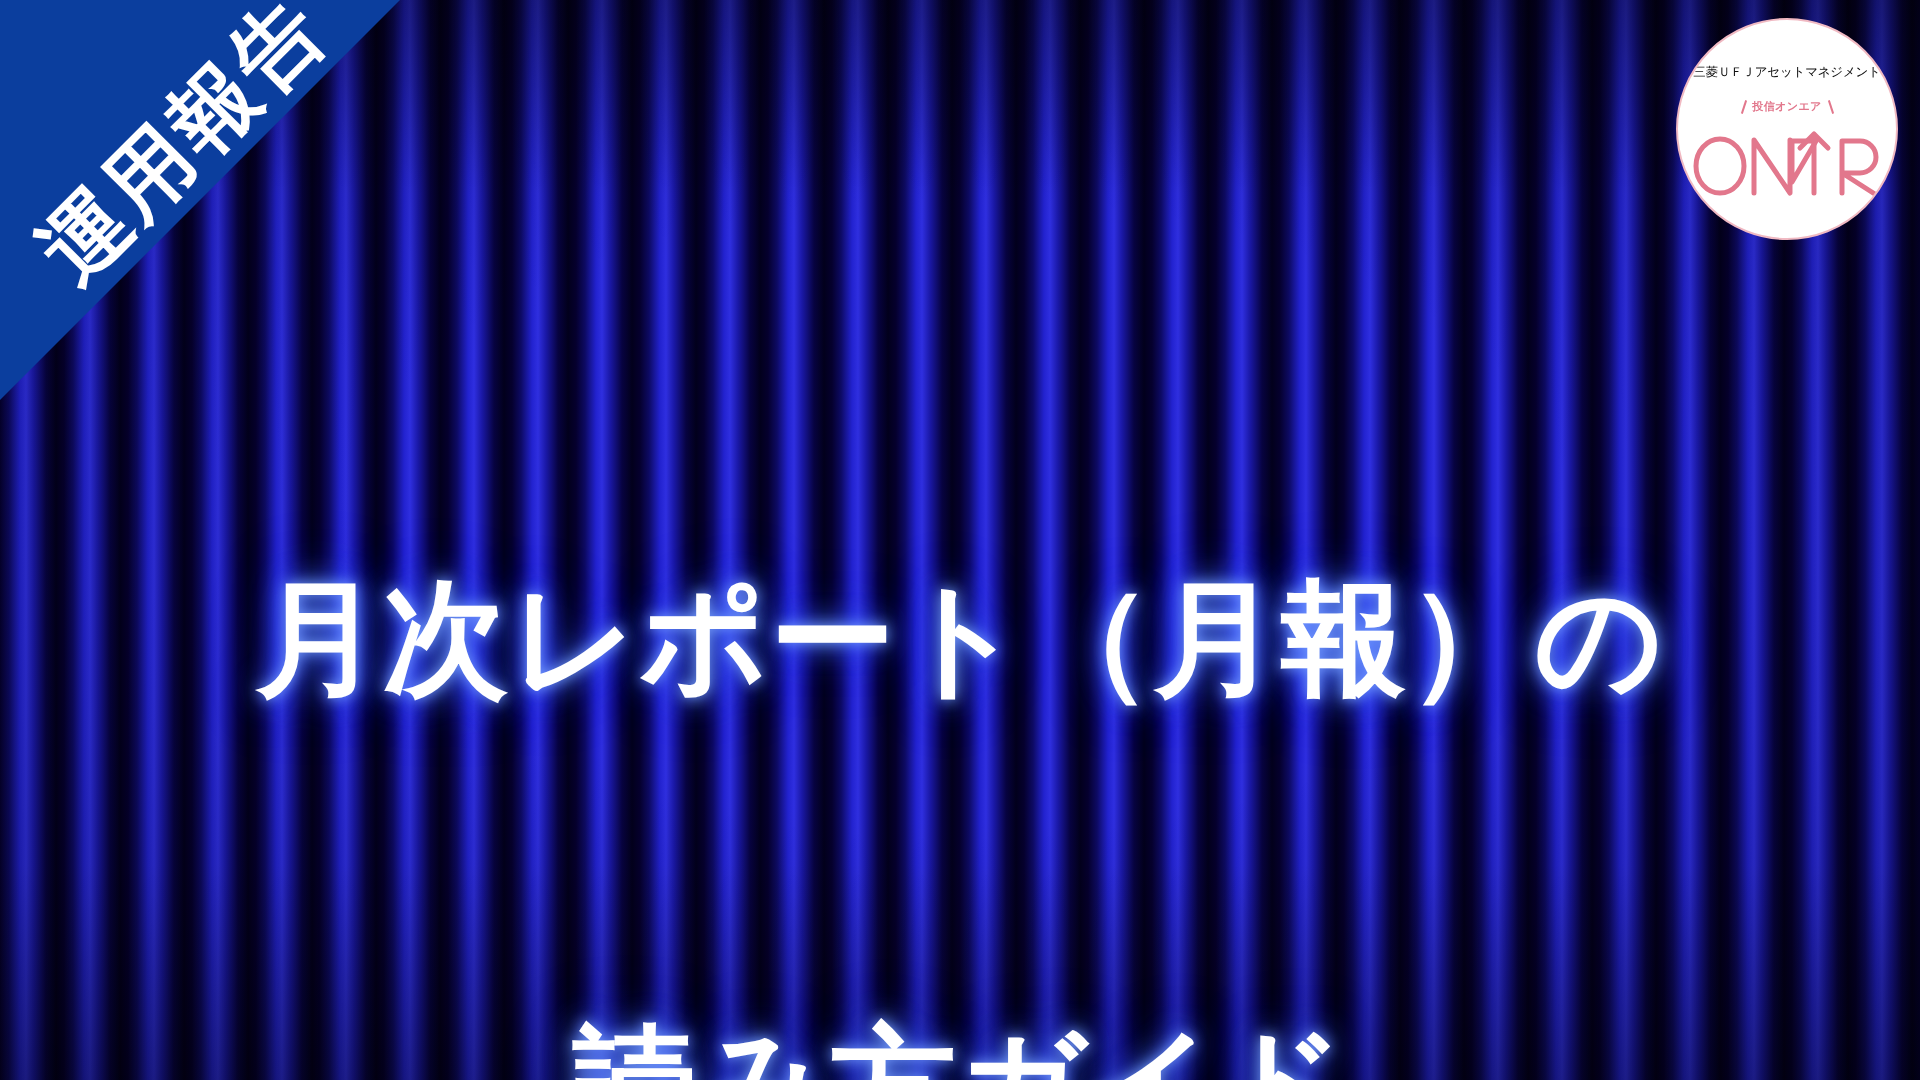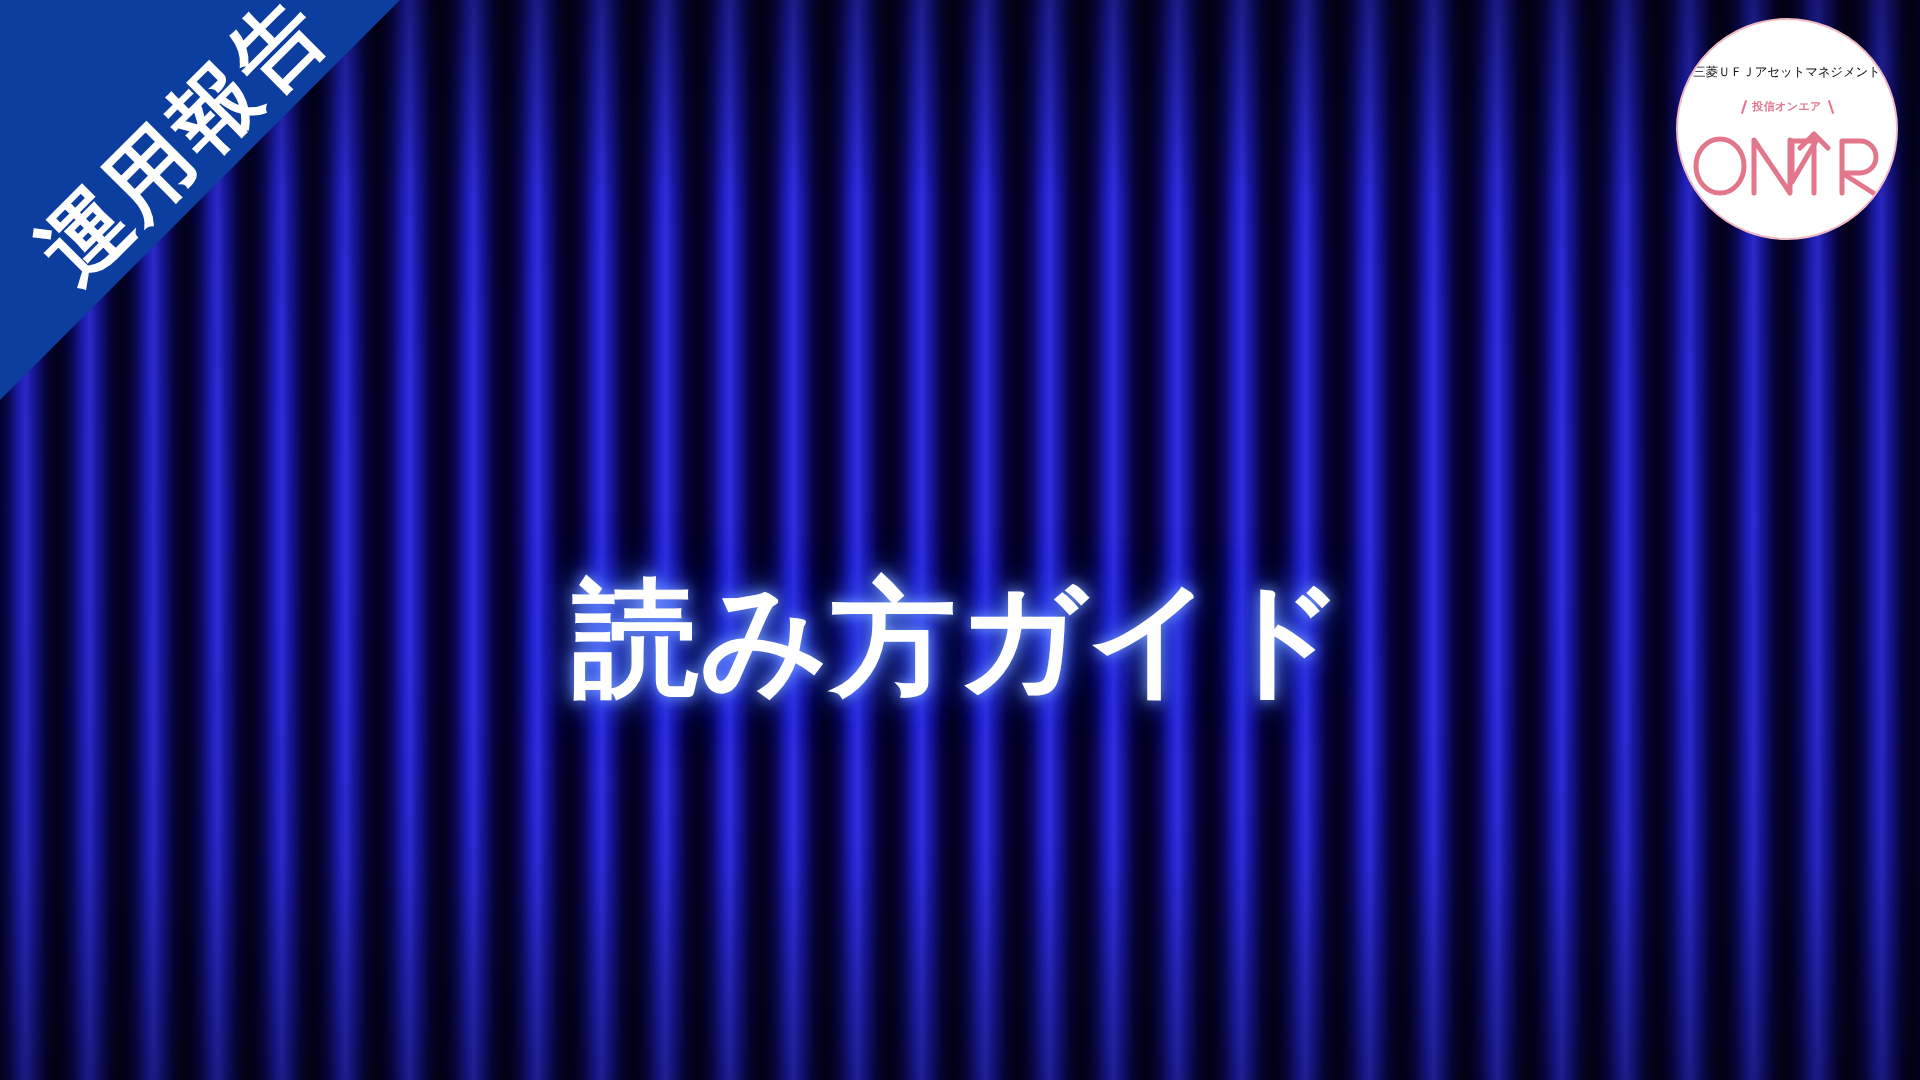--- a/index.html
+++ b/index.html
@@ -179,17 +179,18 @@
 
           <path d="M122 83 L122 24 L108 38 M122 24 L136 38"></path>
 
           <path d="M150 83 L150 31 L168 31 A16 16 0 0 1 168 63 L150 63 L186 86"></path>
         </g>
       </svg>
     </div>
   </div>
 
   <div id="title">
+    <span class="l1">月次レポート（月報）の</span>
     <span class="l2">読み方ガイド</span>
   </div>
 
 
 </div>
 
 </body></html>

